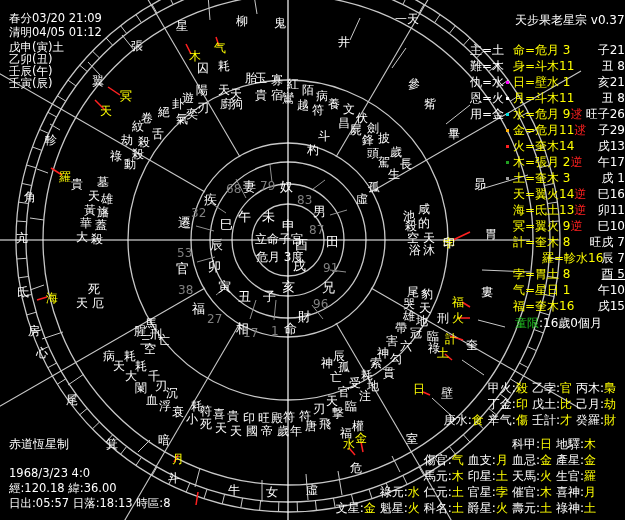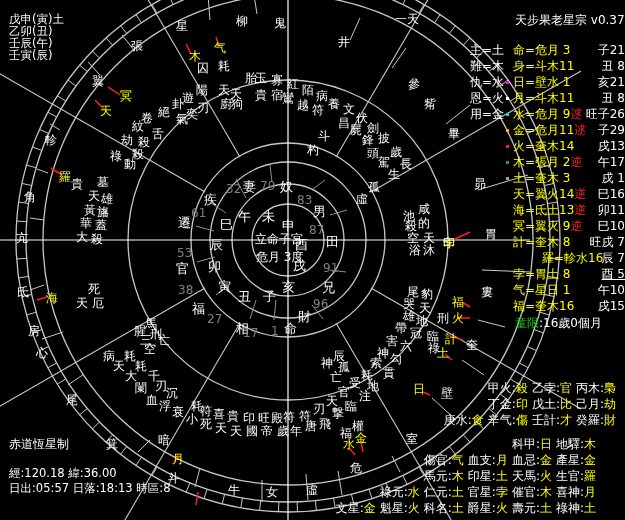--- a/index.html
+++ b/index.html
@@ -197,20 +197,22 @@
     <line x1="445" y1="354" x2="452" y2="360"></line>
     <line x1="423" y1="392" x2="430" y2="395"></line>
     <line x1="349" y1="448" x2="355" y2="455"></line>
     <line x1="361" y1="442" x2="363" y2="452"></line>
     <line x1="174" y1="462" x2="178" y2="455"></line>
     <line x1="196" y1="505" x2="198" y2="492"></line>
   </g>
 </svg>
 
 <div class="info" style="left:9px;top:11px;">
+  <div style="line-height:14px">春分03/20 21:09</div>
+  <div style="line-height:14px">清明04/05 01:12</div>
   <div style="line-height:12px;margin-top:2px">戊申(寅)土</div>
   <div style="line-height:12px">乙卯(丑)</div>
   <div style="line-height:12px">壬辰(午)</div>
   <div style="line-height:12px">壬寅(辰)</div>
 </div>
 
 <div class="t s12" style="left:515px;top:14px;">天步果老星宗 v0.37</div>
 
 <div style="position:absolute;left:470px;top:42px;">
   <div class="panel-row" style="top:0">主=土</div>
@@ -255,20 +257,21 @@
     <div class="kv" style="right: 25px; top: 452px;"><span>傷官:</span><span style="color: rgb(255, 255, 0); margin-right: 4px;">气</span><span>血支:</span><span style="color: rgb(255, 255, 0); margin-right: 4px;">月</span><span>血忌:</span><span style="color: rgb(255, 255, 0); margin-right: 4px;">金</span><span>產星:</span><span style="color: rgb(255, 255, 0); margin-right: 4px;">金</span></div>
     <div class="kv" style="right: 25px; top: 468px;"><span>馬元:</span><span style="color: rgb(255, 255, 0); margin-right: 4px;">木</span><span>印星:</span><span style="color: rgb(255, 255, 0); margin-right: 4px;">土</span><span>天馬:</span><span style="color: rgb(255, 255, 0); margin-right: 4px;">火</span><span>生官:</span><span style="color: rgb(255, 255, 0); margin-right: 4px;">羅</span></div>
     <div class="kv" style="right: 25px; top: 484px;"><span>祿元:</span><span style="color: rgb(255, 255, 0); margin-right: 4px;">水</span><span>仁元:</span><span style="color: rgb(255, 255, 0); margin-right: 4px;">土</span><span>官星:</span><span style="color: rgb(255, 255, 0); margin-right: 4px;">孛</span><span>催官:</span><span style="color: rgb(255, 255, 0); margin-right: 4px;">木</span><span>喜神:</span><span style="color: rgb(255, 255, 0); margin-right: 4px;">月</span></div>
     <div class="kv" style="right: 25px; top: 500px;"><span>文星:</span><span style="color: rgb(255, 255, 0); margin-right: 4px;">金</span><span>魁星:</span><span style="color: rgb(255, 255, 0); margin-right: 4px;">火</span><span>科名:</span><span style="color: rgb(255, 255, 0); margin-right: 4px;">土</span><span>爵星:</span><span style="color: rgb(255, 255, 0); margin-right: 4px;">火</span><span>壽元:</span><span style="color: rgb(255, 255, 0); margin-right: 4px;">土</span><span>祿神:</span><span style="color: rgb(255, 255, 0); margin-right: 4px;">土</span></div>
   </div>
 
 <div class="info" style="left:9px;top:436px;font-size:12px;">
   <div>赤道恆星制</div>
 </div>
 <div class="info" style="left:9px;top:466px;font-size:11.5px;line-height:15px;">
+  <div>1968/3/23 4:0</div>
   <div>經:120.18 緯:36.00</div>
   <div>日出:05:57 日落:18:13 時區:8</div>
 </div>
 
 <div class="t s12" style="left:255px;top:233px;">立命子宮</div>
 <div class="t s12" style="left:256px;top:251px;">危月 3度</div>
 
 <div id="mansions">
     <div class="t w s12" style="left: 176px; top: 20px;">星</div>
     <div class="t w s12" style="left: 236px; top: 15px;">柳</div>
@@ -308,32 +311,32 @@
     <div class="t w s13" style="left: 178px; top: 216px;">遷</div>
     <div class="t w s13" style="left: 204px; top: 193px;">疾</div>
     <div class="t w s13" style="left: 243px; top: 180px;">妻</div>
     <div class="t w s13" style="left: 280px; top: 180px;">奴</div>
     <div class="t w s13" style="left: 313px; top: 205px;">男</div>
     <div class="t w s13" style="left: 326px; top: 235px;">田</div>
     <div class="t w s13" style="left: 322px; top: 281px;">兄</div>
     <div class="t w s13" style="left: 298px; top: 310px;">財</div>
   </div>
 <div id="degrees">
-    <div class="t g s12" style="left: 226px; top: 183px;">32</div>
+    <div class="t g s12" style="left: 226px; top: 183px;">68</div>
     <div class="t g s12" style="left: 260px; top: 180px;">79</div>
     <div class="t g s12" style="left: 297px; top: 194px;">83</div>
     <div class="t g s12" style="left: 309px; top: 224px;">87</div>
     <div class="t g s12" style="left: 323px; top: 262px;">91</div>
     <div class="t g s12" style="left: 313px; top: 298px;">96</div>
     <div class="t g s12" style="left: 271px; top: 325px;">1</div>
     <div class="t g s12" style="left: 243px; top: 327px;">17</div>
     <div class="t g s12" style="left: 207px; top: 313px;">27</div>
     <div class="t g s12" style="left: 178px; top: 284px;">38</div>
     <div class="t g s12" style="left: 177px; top: 247px;">53</div>
-    <div class="t g s12" style="left: 191px; top: 207px;">61</div>
+    <div class="t g s12" style="left: 191px; top: 207px;">32</div>
   </div>
 <div id="branches">
     <div class="t w s13" style="left: 238px; top: 210px;">午</div>
     <div class="t w s13" style="left: 262px; top: 210px;">未</div>
     <div class="t w s13" style="left: 282px; top: 219px;">申</div>
     <div class="t w s13" style="left: 295px; top: 238px;">酉</div>
     <div class="t w s13" style="left: 293px; top: 259px;">戌</div>
     <div class="t w s13" style="left: 282px; top: 280px;">亥</div>
     <div class="t w s13" style="left: 263px; top: 290px;">子</div>
     <div class="t w s13" style="left: 238px; top: 290px;">丑</div>

